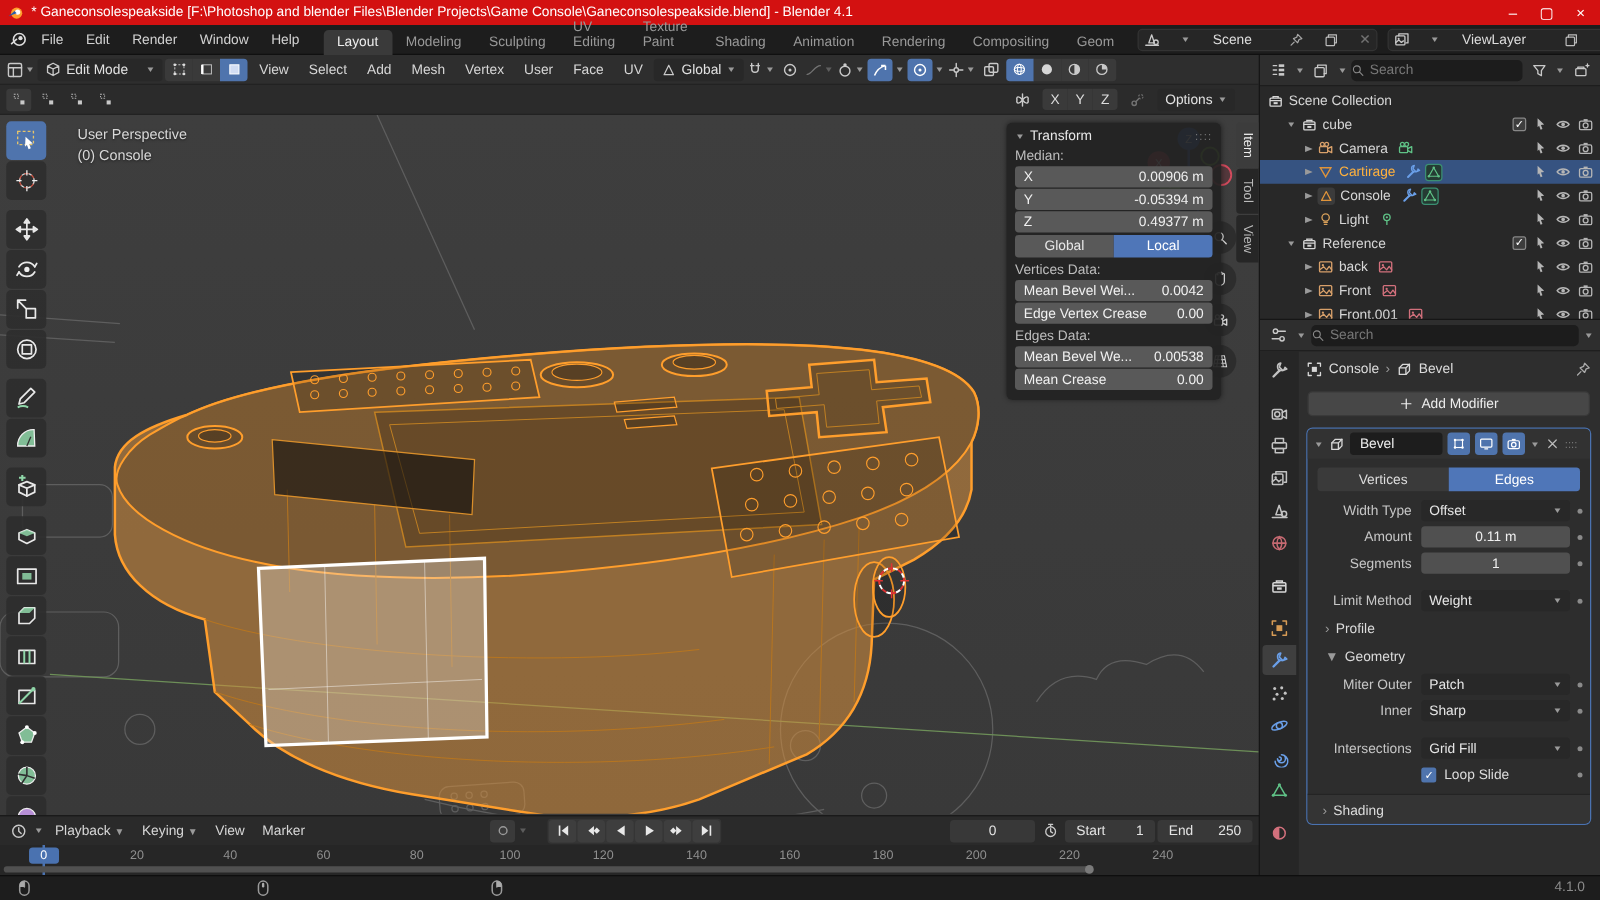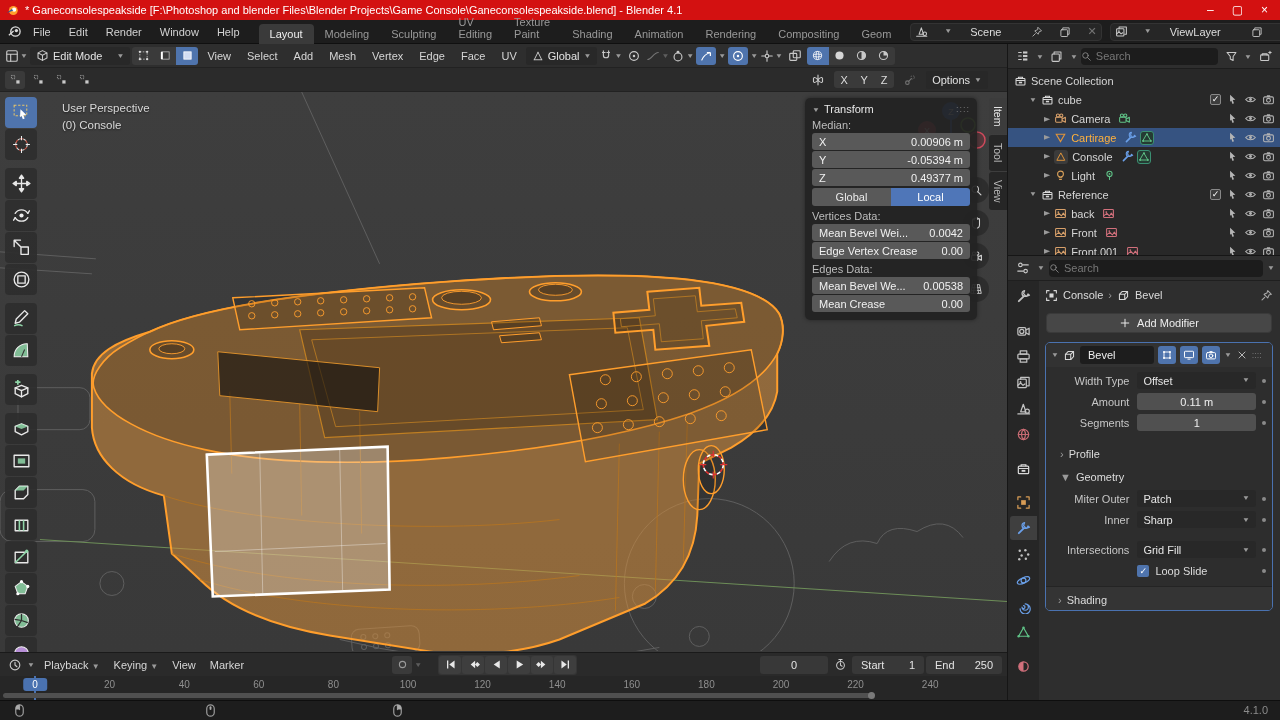--- a/index.html
+++ b/index.html
@@ -255,21 +255,21 @@
             <svg width="13" height="13" viewBox="0 0 16 16">
               <rect x="3.5" y="3.5" width="9" height="9" stroke="#fff" fill="#e9f0ff" fill-opacity=".85"></rect>
             </svg>
           </span>
         </span>
         <span class="hmenu">View</span>
         <span class="hmenu">Select</span>
         <span class="hmenu">Add</span>
         <span class="hmenu">Mesh</span>
         <span class="hmenu">Vertex</span>
-        <span class="hmenu">Edge</span>
+        <span class="hmenu">User</span>
         <span class="hmenu">Face</span>
         <span class="hmenu">UV</span>
         <span class="fieldbtn">
           <svg width="12" height="12" viewBox="0 0 16 16">
             <path d="M3 13 L8 3 M8 3 L13 13 M3 13 h10" stroke="#c9c9c9" fill="none" stroke-width="1.3" stroke-linecap="round" stroke-linejoin="round"></path>
           </svg>
           <span>Global</span>
           <span class="chevt">▼</span>
         </span>
         <span class="ibtn">
@@ -1403,20 +1403,24 @@
                   </svg>
                 </span>
               <span class="chevt">▼</span>
               <span>
                   <svg width="12" height="12" viewBox="0 0 16 16">
                     <path d="M4 4 L12 12 M12 4 L4 12" stroke="#bbb" fill="none" stroke-width="1.3" stroke-linecap="round" stroke-linejoin="round"></path>
                   </svg>
                 </span>
               <span class="grip" style="color:#777;font-size:9px">::::</span>
             </div>
+            <div id="vetoggle">
+              <div>Vertices</div>
+              <div class="on">Edges</div>
+            </div>
             <div id="bp-rows" style="padding:2px 6px 0 2px">
                 <div class="brow">
                   <span class="lab">Width Type</span>
                   <span class="ctrl">
                     <span class="drop">
                       <span>Offset</span>
                       <span class="dchev chevt">▼</span>
                     </span>
                   </span>
                   <span class="dot"></span>
@@ -1429,20 +1433,30 @@
                   <span class="dot"></span>
                 </div>
                 <div class="brow">
                   <span class="lab">Segments</span>
                   <span class="ctrl">
                     <span class="num">1</span>
                   </span>
                   <span class="dot"></span>
                 </div>
                 <div style="height: 7px;"></div>
+                <div class="brow">
+                  <span class="lab">Limit Method</span>
+                  <span class="ctrl">
+                    <span class="drop">
+                      <span>Weight</span>
+                      <span class="dchev chevt">▼</span>
+                    </span>
+                  </span>
+                  <span class="dot"></span>
+                </div>
                 <div class="secrow">
                   <span style="color:#9a9a9a">›</span>
                   <span>Profile</span>
                 </div>
                 <div class="secrow">
                   <span style="color:#9a9a9a">▼</span>
                   <span>Geometry</span>
                 </div>
                 <div class="brow">
                   <span class="lab">Miter Outer</span>

